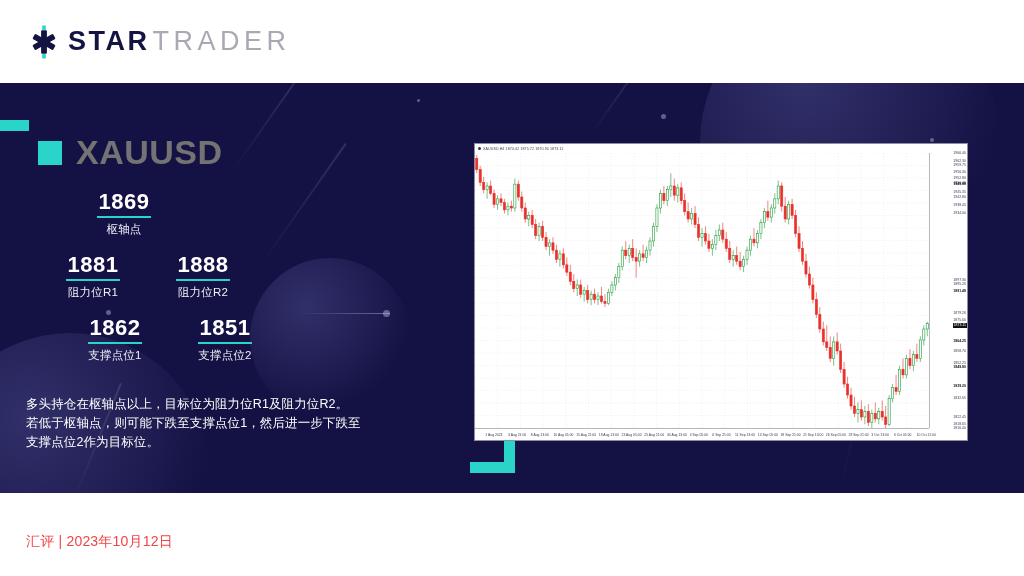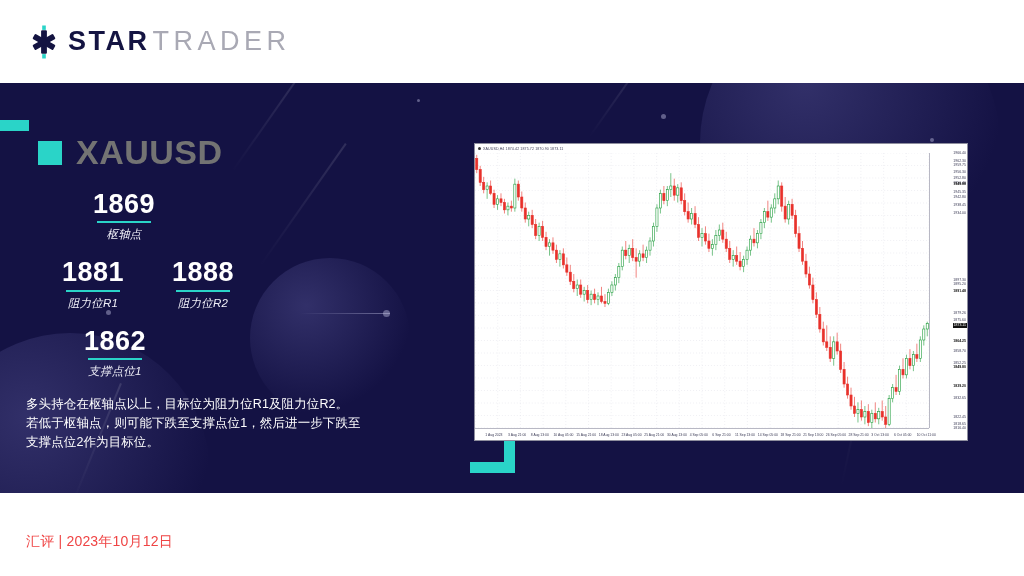--- a/index.html
+++ b/index.html
@@ -41,24 +41,24 @@
 
   
   .title-row{ position:absolute; left:38px; top:133px; display:flex; align-items:center; }
   .title-sq{ width:24px; height:24px; background:#2ad4c8; margin-right:14px; }
   .title-txt{ color:#737373; font-size:34px; font-weight:700; letter-spacing:.5px; }
 
   
   .levels{ position:absolute; left:38px; top:190px; width:340px; }
   .lv-row{ display:flex; }
   .lv{ text-align:center; }
-  .lv-val{ color:#ffffff; font-size:27px; font-weight:700; letter-spacing:.5px; line-height:1.05; }
+  .lv-val{ color:#ffffff; font-size:22px; font-weight:700; letter-spacing:.5px; line-height:1.05; }
   .lv-ul{ height:2px; width:54px; margin:3px auto 4px auto; background:#2ad4c8; }
   .lv-ul.pink{ background:#e8336e; }
-  .lv-lbl{ color:#f0f0f8; font-size:11.5px; letter-spacing:.2px;font-style:italic; }
+  .lv-lbl{ color:#f0f0f8; font-size:11.5px; letter-spacing:.2px; }
 
   .row-pivot{ margin-left:36px; }
   .row-r   { margin-top:16px; }
   .row-s   { margin-top:16px; margin-left:22px; }
   .slot{ width:100px; }
   .slot-wide{ width:110px; }
 
   
   .analysis{ position:absolute; left:26px; top:390px; width:380px; }
   .an-head{ color:#f0246c; font-size:13.5px; font-weight:700; letter-spacing:.3px; }
@@ -172,20 +172,25 @@
       <div class="lv-ul"></div>
       <div class="lv-lbl">阻力位R2</div>
     </div>
   </div>
 
   <div class="lv-row row-s">
     <div class="lv slot-wide">
       <div class="lv-val">1862</div>
       <div class="lv-ul"></div>
       <div class="lv-lbl">支撑点位1</div>
+    </div>
+    <div class="lv slot-wide">
+      <div class="lv-val">1851</div>
+      <div class="lv-ul"></div>
+      <div class="lv-lbl">支撑点位2</div>
     </div>
   </div>
 </div>
 
 <div class="analysis">
   <div class="an-body">
     <div>多头持仓在枢轴点以上，目标位为阻力位R1及阻力位R2。</div>
     <div>若低于枢轴点，则可能下跌至支撑点位1，然后进一步下跌至</div>
     <div>支撑点位2作为目标位。</div>
   </div>

